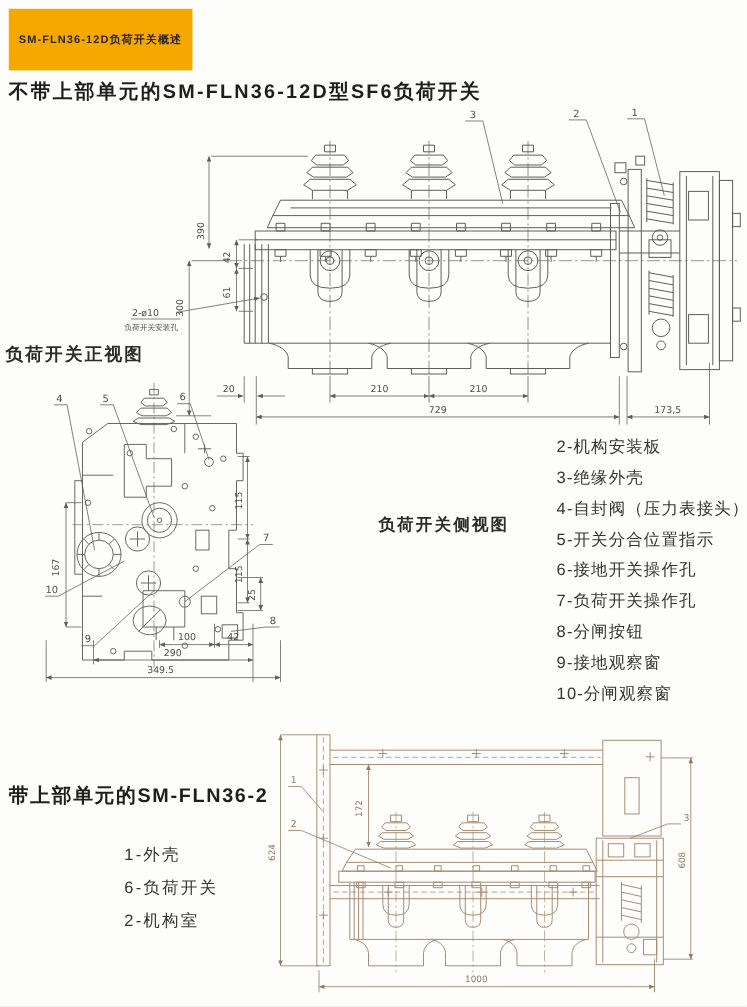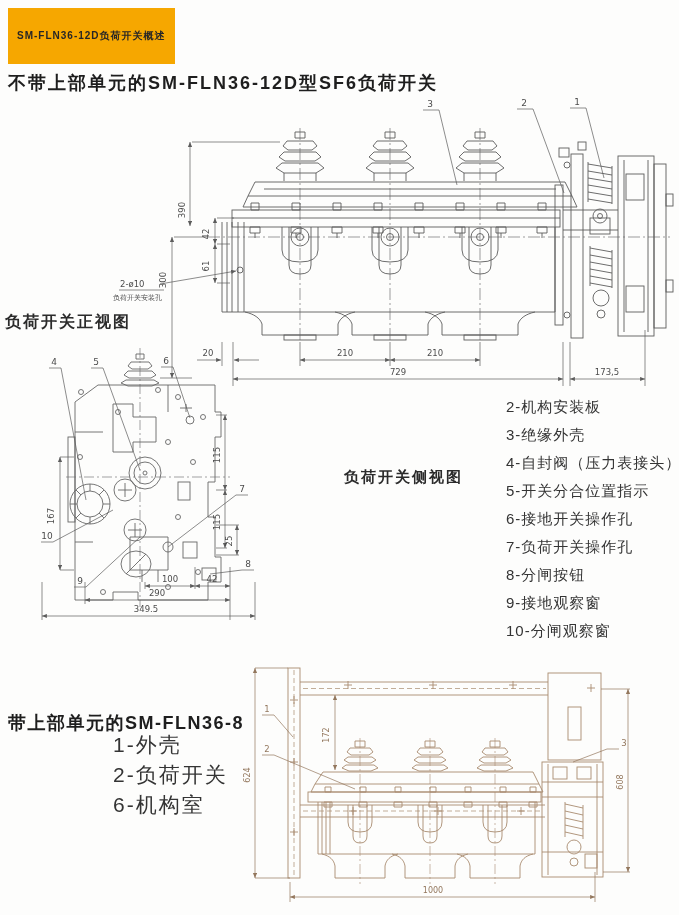--- a/index.html
+++ b/index.html
@@ -12,21 +12,21 @@
         color:#1e1e1e;letter-spacing:2px;white-space:nowrap;margin-top:20px;}
   .caption-side{position:absolute;left:5px;top:312px;font-size:16px;font-weight:bold;
         letter-spacing:2px;color:#2b2b2b;white-space:nowrap;}
   .caption-front{position:absolute;left:344px;top:468px;font-size:15px;font-weight:bold;
         letter-spacing:2px;color:#2b2b2b;white-space:nowrap;}
   .parts-list{position:absolute;left:506px;top:393px;font-size:15px;color:#343434;
         letter-spacing:1px;}
   .parts-list .pl-item{height:28px;line-height:28px;white-space:nowrap;}
   .sec2-header{position:absolute;left:8px;top:711px;font-size:18px;font-weight:bold;
         color:#1e1e1e;letter-spacing:1.5px;white-space:nowrap;}
-  .sec2-list{position:absolute;left:113px;top:730px;font-size:21px;color:#343434;
+  .sec2-list{position:absolute;left:113px;top:763px;font-size:15px;color:#343434;
         letter-spacing:2px;}
   .sec2-list .pl-item{height:30px;line-height:30px;white-space:nowrap;}
   svg text{font-family:"DejaVu Sans","Liberation Sans",sans-serif;}
   .dt{font-size:8.5px;fill:#4c4c4c;}
   .ct{font-size:9px;fill:#4c4c4c;}
   .dtn{font-size:7px;fill:#4c4c4c;}
   .dtb{font-size:8px;fill:#93775d;}
   .ctb{font-size:8.5px;fill:#93775d;}
 </style>
 </head>
@@ -306,26 +306,26 @@
     <div class="pl-item">3-绝缘外壳</div>
     <div class="pl-item">4-自封阀（压力表接头）</div>
     <div class="pl-item">5-开关分合位置指示</div>
     <div class="pl-item">6-接地开关操作孔</div>
     <div class="pl-item">7-负荷开关操作孔</div>
     <div class="pl-item">8-分闸按钮</div>
     <div class="pl-item">9-接地观察窗</div>
     <div class="pl-item">10-分闸观察窗</div>
   </div>
 
-  <div class="sec2-header">带上部单元的SM-FLN36-8</div>
+  <div class="sec2-header">带上部单元的SM-FLN36-2</div>
 
   <div class="sec2-list">
     <div class="pl-item">1-外壳</div>
-    <div class="pl-item">2-负荷开关</div>
-    <div class="pl-item">6-机构室</div>
+    <div class="pl-item">6-负荷开关</div>
+    <div class="pl-item">2-机构室</div>
   </div>
 
   <svg class="abs" style="left:243px;top:642px" width="436" height="272" viewBox="0 0 436 272">
     <defs>
       <marker id="mbe" markerWidth="8" markerHeight="8" refX="7" refY="3" orient="auto">
         <path d="M0,0 L7,3 L0,6 Z" fill="#93775d"></path>
         </marker>
       <marker id="mbs" markerWidth="8" markerHeight="8" refX="0" refY="3" orient="auto">
         <path d="M7,0 L0,3 L7,6 Z" fill="#93775d"></path>
         </marker>

